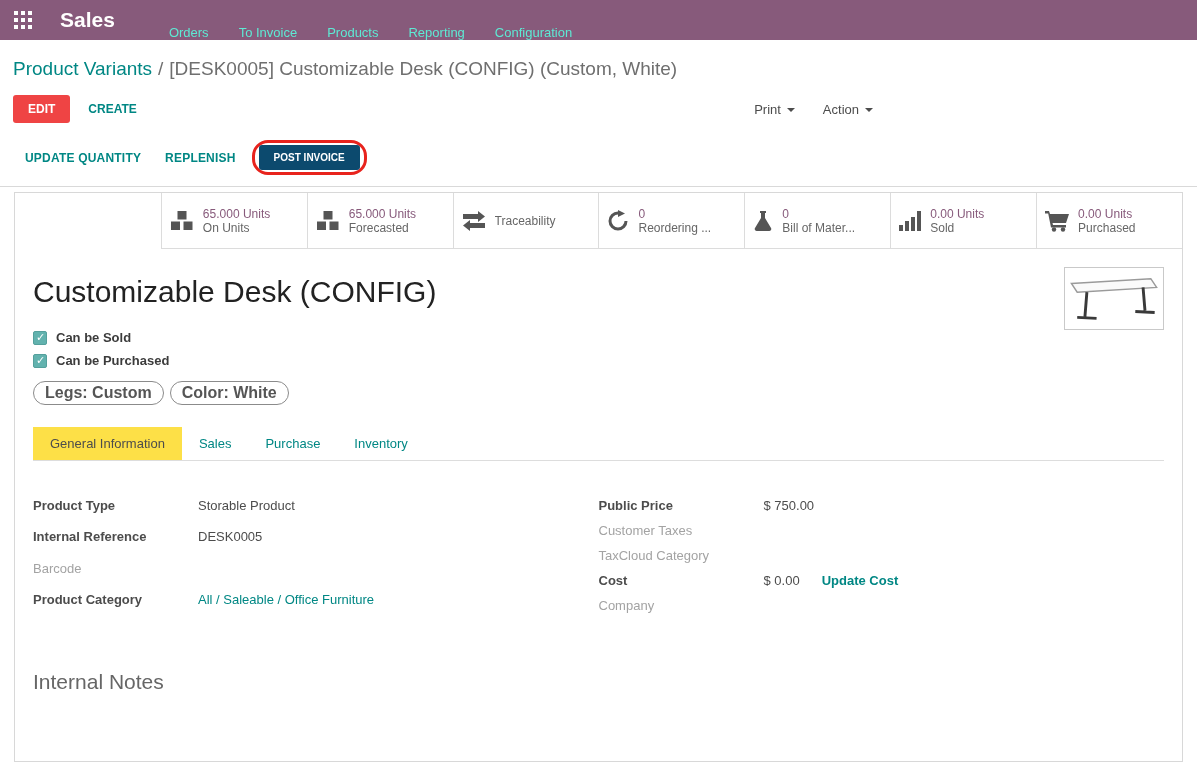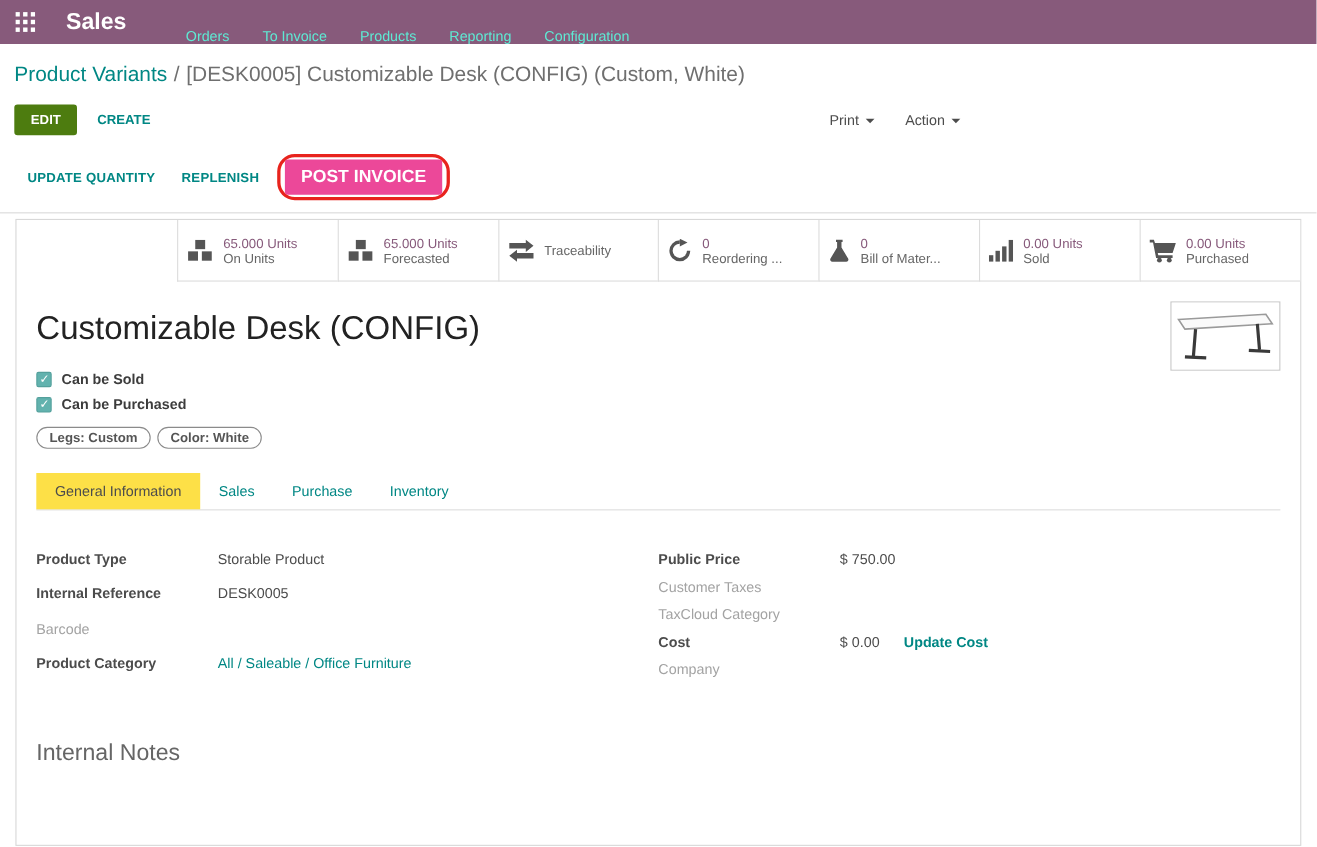--- a/index.html
+++ b/index.html
@@ -19,31 +19,31 @@
   .topmenu { display:flex; gap:30px; margin-left:54px; }
   .topmenu a { color:#5eead4; font-size:13px;margin-top:25px; }
 
   
   .breadcrumb { padding:18px 16px 0 13px; font-size:19px; color:#6f6f6f; }
   .bc-link { color:#008784; }
   .bc-sep { margin:0 6px; color:#6f6f6f; }
 
   
   .control-row { display:flex; align-items:center; padding:15px 16px 0 13px; }
-  .btn-primary { background:#4d7c0f; color:#fff; font-size:12px; font-weight:700; border:none; border-radius:3px; padding:7px 15px; }
+  .btn-primary { background:#ef4444; color:#fff; font-size:12px; font-weight:700; border:none; border-radius:3px; padding:7px 15px; }
   .btn-create { background:none; border:none; color:#008784; font-size:12px; font-weight:700; padding:7px 12px; margin-left:6px; }
   .dropdown-group { margin-left:auto; margin-right:308px; display:flex; gap:28px;text-align:right; }
   .dropdown { display:flex; align-items:center; gap:6px; font-size:13px; color:#4c4c4c; cursor:pointer; }
   .caret { width:0; height:0; border-left:4px solid transparent; border-right:4px solid transparent; border-top:4px solid #4c4c4c; display:inline-block; margin-top:2px; }
 
   
   .status-row { display:flex; align-items:center; padding:12px 16px 11px 13px; margin-top:5px; border-bottom:1px solid #d9d9d9; }
   .flat-btn { background:none; border:none; color:#008784; font-size:12px; font-weight:700; padding:7px 12px; letter-spacing:.2px; }
   .annot { display:inline-flex; border:3px solid #e8231d; border-radius:16px; padding:2px 4px; margin-left:4px; }
-  .btn-post { background:#ec4899; color:#fff; font-size:16px; font-weight:700; border:none; border-radius:3px; padding:7px 15px; }
+  .btn-post { background:#0c4a6e; color:#fff; font-size:10px; font-weight:700; border:none; border-radius:3px; padding:7px 15px; }
 
   
   .sheet { margin:5px 14px 0; border:1px solid #d8d8d8; background:#fff; height:570px; }
   .stat-row { display:flex; }
   .stat-spacer { width:146px; height:56px; }
   .stat { width:146px; height:56px; background:#fff; border:none; border-left:1px solid #dcdcdc; border-bottom:1px solid #dcdcdc; display:flex; align-items:center; gap:9px; padding:0 8px; text-align:left; }
   .stat-icon { flex-shrink:0; display:flex; }
   .stat-text { display:flex; flex-direction:column; justify-content:center; overflow:hidden; }
   .stat-value { color:#875A7B; font-weight:400; font-size:12px; white-space:nowrap; }
   .stat-value:empty { display:none; }
@@ -53,21 +53,21 @@
   .title-row { display:flex; align-items:flex-start; }
   .product-title { font-size:30px; font-weight:400; color:#222; flex:1; margin:0 0 18px; }
   .product-image { width:100px; height:63px; border:1px solid #c9c9c9; margin-top:-8px; background:#fff; }
 
   .check-row { display:flex; align-items:center; gap:9px; margin-bottom:8px; }
   .checkbox { width:14px; height:14px; background:#62b2ae; border:1px solid #54a09c; border-radius:2px; position:relative; display:inline-block; cursor:pointer; }
   .checkbox::after { content:"\2713"; color:#fff; font-size:11px; position:absolute; left:2px; top:-1px; }
   .check-label { font-weight:700; color:#3c3c3c; font-size:13px; }
 
   .pills { margin-top:13px; display:flex; gap:6px; }
-  .pill { border:1px solid #8b8b8b; border-radius:50px; padding:2px 11px; font-size:12px; font-weight:700; color:#555; }
+  .pill { border:1px solid #8b8b8b; border-radius:50px; padding:2px 11px; font-size:16px; font-weight:700; color:#555; }
 
   .tabs { display:flex; margin-top:22px; border-bottom:1px solid #ddd; }
   .tab { padding:9px 17px; font-size:13px; color:#008784; cursor:pointer; }
   .tab.active { background:#fde047; color:#4c4c4c; }
 
   .fields { display:flex; margin-top:32px; }
   .fgroup { flex:1; display:table; border-collapse:collapse; }
   .frow { display:table-row; }
   .flabel, .fvalue { display:table-cell; padding:5px 0; font-size:13px; vertical-align:top; }
   .flabel { width:165px; font-weight:700; color:#4c4c4c; }

